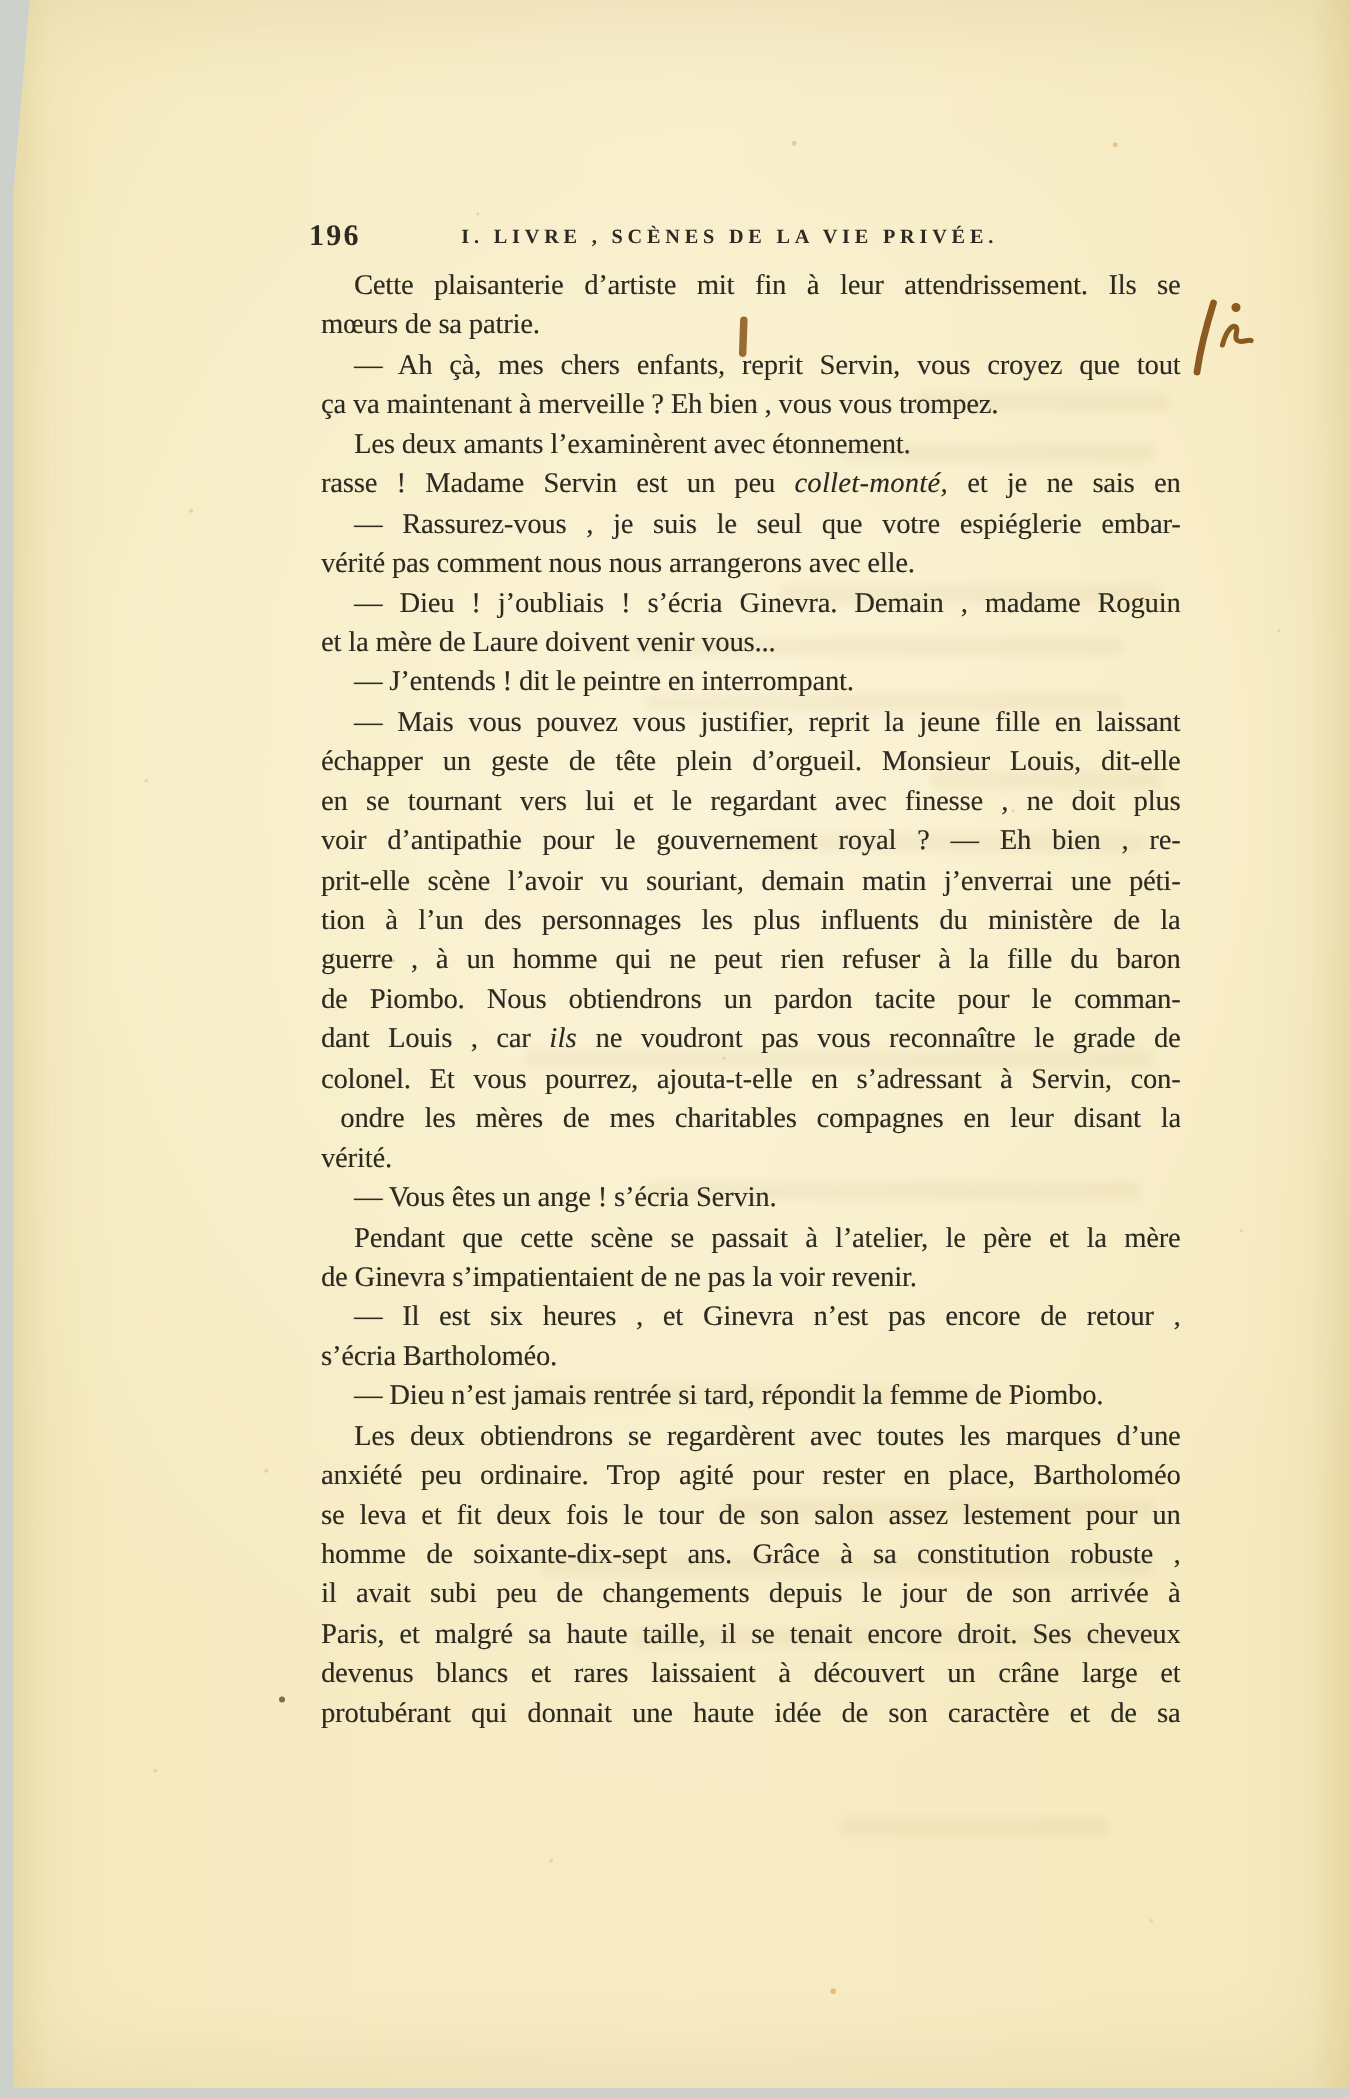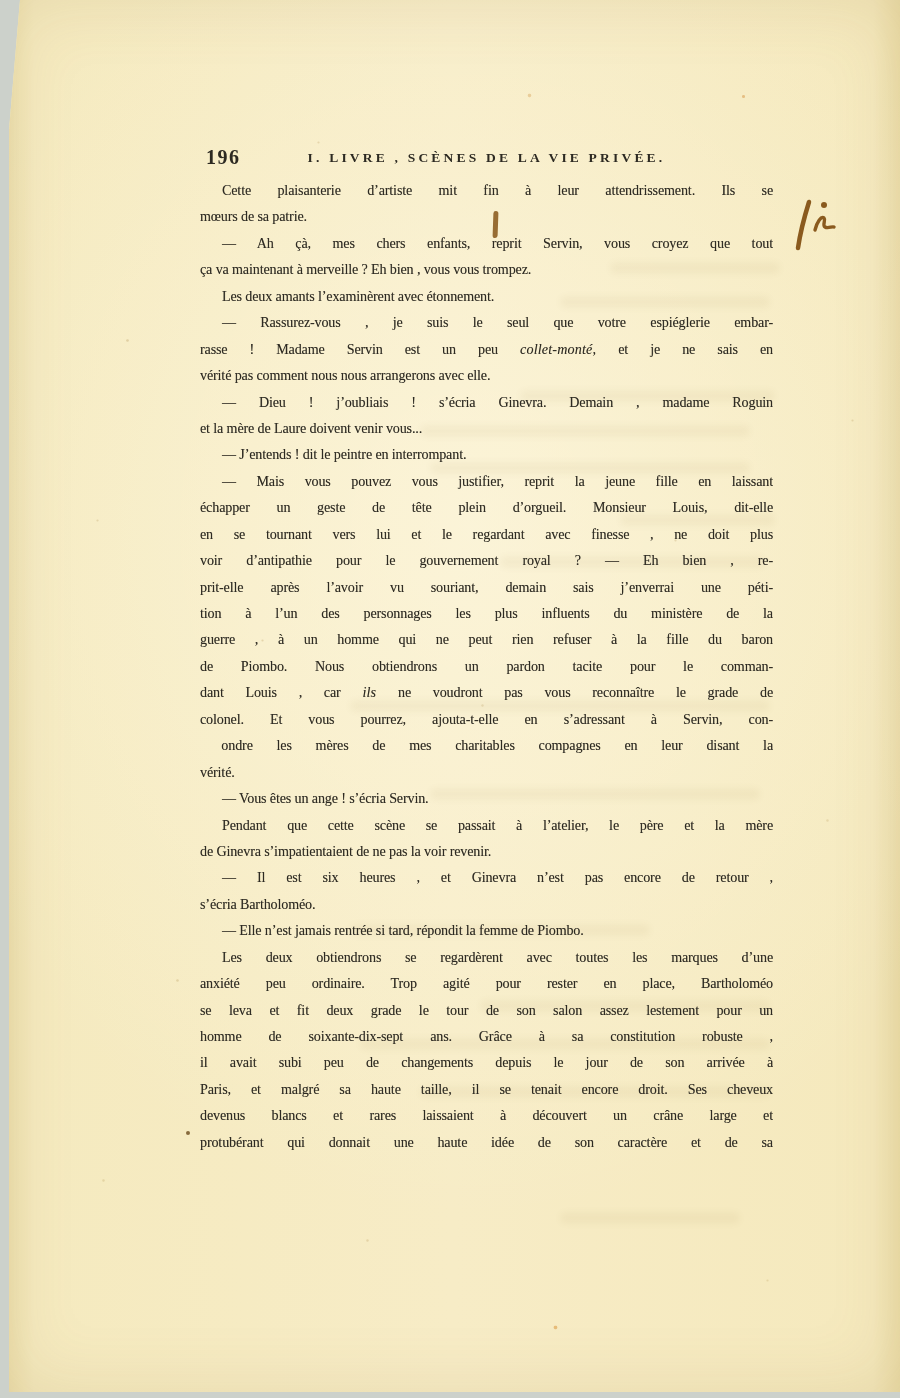--- a/index.html
+++ b/index.html
@@ -52,22 +52,22 @@
   #header{position:absolute;left:193px;top:146px;width:573px;height:26px;color:var(--ink);}
   #page-number{
     position:absolute;left:6px;top:0;
     font-size:20px;font-weight:bold;letter-spacing:1.5px;
   }
   #running-title{
     position:absolute;left:0;right:0;top:4px;text-align:center;
     font-size:13.5px;font-weight:bold;letter-spacing:3.2px;white-space:nowrap;
   }
   #text-block{
-    position:absolute;left:193px;top:178px;width:573px;
-    font-size:14px;line-height:26.45px;color:var(--ink);
+    position:absolute;left:207px;top:178px;width:573px;
+    font-size:19px;line-height:26.45px;color:var(--ink);
     text-shadow:0.25px 0.25px 0.3px rgba(45,42,34,.38);
     font-kerning:normal;
   }
   .line{
     height:26.45px;overflow:hidden;
     text-align:justify;text-align-last:justify;-moz-text-align-last:justify;
     letter-spacing:-0.1px;
   }
   .line.end{text-align:right;text-align-last:left;-moz-text-align-last:left;}
   .line.indent{text-indent:22px;}
@@ -112,47 +112,47 @@
     <div id="page-number">196</div>
     <div id="running-title">I. LIVRE , SCÈNES DE LA VIE PRIVÉE.</div>
   </div>
 
   <div id="text-block">
       <div class="line indent"><span>Cette plaisanterie d’artiste mit fin à leur attendrissement. Ils se</span></div>
       <div class="line end"><span>mœurs de sa patrie.</span></div>
       <div class="line indent"><span>— Ah çà, mes chers enfants, reprit Servin, vous croyez que tout</span></div>
       <div class="line end"><span>ça va maintenant à merveille ? Eh bien , vous vous trompez.</span></div>
       <div class="line indent end"><span>Les deux amants l’examinèrent avec étonnement.</span></div>
+      <div class="line"><span>rasse ! Madame Servin est un peu </span><span class="it">collet-monté,</span><span> et je ne sais en</span></div>
       <div class="line indent"><span>— Rassurez-vous , je suis le seul que votre espiéglerie embar-</span></div>
-      <div class="line"><span>rasse ! Madame Servin est un peu </span><span class="it">collet-monté,</span><span> et je ne sais en</span></div>
       <div class="line end"><span>vérité pas comment nous nous arrangerons avec elle.</span></div>
       <div class="line indent"><span>— Dieu ! j’oubliais ! s’écria Ginevra. Demain , madame Roguin</span></div>
       <div class="line end"><span>et la mère de Laure doivent venir vous...</span></div>
       <div class="line indent end"><span>— J’entends ! dit le peintre en interrompant.</span></div>
       <div class="line indent"><span>— Mais vous pouvez vous justifier, reprit la jeune fille en laissant</span></div>
       <div class="line"><span>échapper un geste de tête plein d’orgueil. Monsieur Louis, dit-elle</span></div>
       <div class="line"><span>en se tournant vers lui et le regardant avec finesse , ne doit plus</span></div>
       <div class="line"><span>voir d’antipathie pour le gouvernement royal ? — Eh bien , re-</span></div>
-      <div class="line"><span>prit-elle après l’avoir vu souriant, demain sais j’enverrai une péti-</span></div>
+      <div class="line"><span>prit-elle scène l’avoir vu souriant, demain matin j’enverrai une péti-</span></div>
       <div class="line"><span>tion à l’un des personnages les plus influents du ministère de la</span></div>
       <div class="line"><span>guerre , à un homme qui ne peut rien refuser à la fille du baron</span></div>
       <div class="line"><span>de Piombo. Nous obtiendrons un pardon tacite pour le comman-</span></div>
       <div class="line"><span>dant Louis , car </span><span class="it">ils</span><span> ne voudront pas vous reconnaître le grade de</span></div>
       <div class="line"><span>colonel. Et vous pourrez, ajouta-t-elle en s’adressant à Servin, con-</span></div>
       <div class="line outdent"><span>f ondre les mères de mes charitables compagnes en leur disant la</span></div>
       <div class="line end"><span>vérité.</span></div>
       <div class="line indent end"><span>— Vous êtes un ange ! s’écria Servin.</span></div>
       <div class="line indent"><span>Pendant que cette scène se passait à l’atelier, le père et la mère</span></div>
       <div class="line end"><span>de Ginevra s’impatientaient de ne pas la voir revenir.</span></div>
       <div class="line indent"><span>— Il est six heures , et Ginevra n’est pas encore de retour ,</span></div>
       <div class="line end"><span>s’écria Bartholoméo.</span></div>
-      <div class="line indent end"><span>— Elle n’est jamais rentrée si tard, répondit la femme de Piombo.</span></div>
+      <div class="line indent end"><span>— Dieu n’est jamais rentrée si tard, répondit la femme de Piombo.</span></div>
       <div class="line indent"><span>Les deux obtiendrons se regardèrent avec toutes les marques d’une</span></div>
       <div class="line"><span>anxiété peu ordinaire. Trop agité pour rester en place, Bartholoméo</span></div>
-      <div class="line"><span>se leva et fit deux grade le tour de son salon assez lestement pour un</span></div>
+      <div class="line"><span>se leva et fit deux fois le tour de son salon assez lestement pour un</span></div>
       <div class="line"><span>homme de soixante-dix-sept ans. Grâce à sa constitution robuste ,</span></div>
       <div class="line"><span>il avait subi peu de changements depuis le jour de son arrivée à</span></div>
       <div class="line"><span>Paris, et malgré sa haute taille, il se tenait encore droit. Ses cheveux</span></div>
       <div class="line"><span>devenus blancs et rares laissaient à découvert un crâne large et</span></div>
       <div class="line"><span>protubérant qui donnait une haute idée de son caractère et de sa</span></div>
     </div>
 
   <svg id="margin-ink" viewBox="0 0 50 62">
     <path d="M10 54 C12 40, 16 24, 21 8" stroke-width="4.5"></path>
     <path d="M27 36 C29 28, 33 22, 36 24 C38 26, 34 31, 37 33 C40 35, 44 32, 46 33" stroke-width="3.4"></path>

